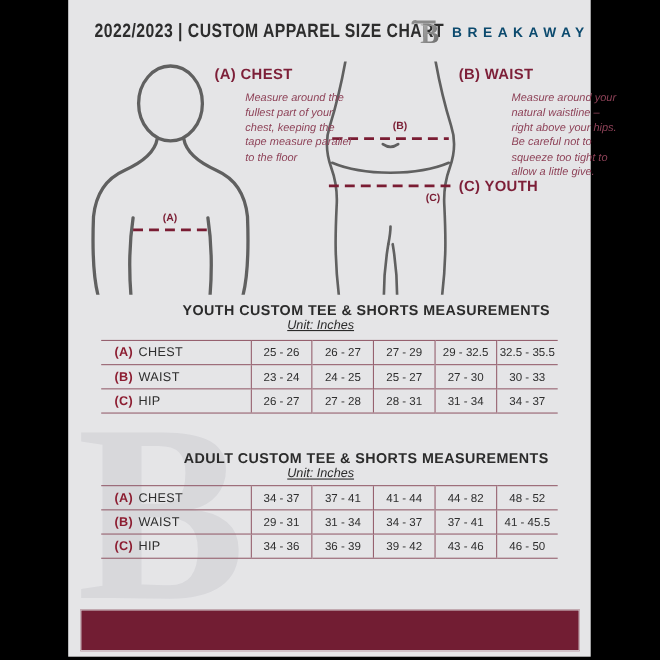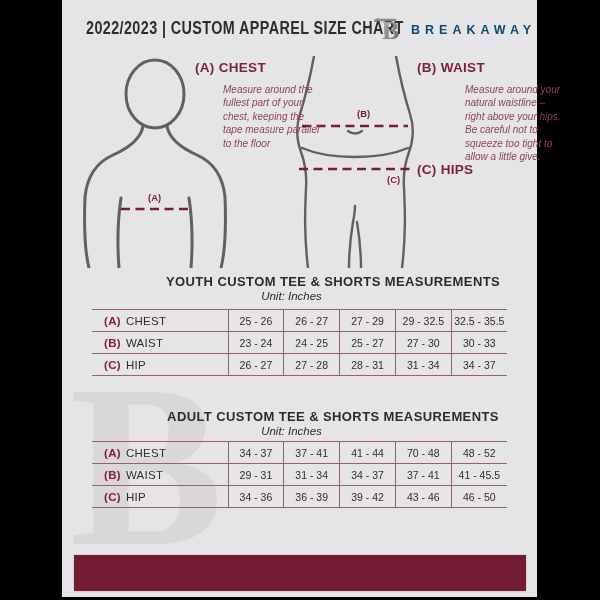--- a/index.html
+++ b/index.html
@@ -19,21 +19,21 @@
   .sec-b{font-size:10px;font-style:italic;color:#8e4258;line-height:13.4px;white-space:pre-line;}
   .sec-b.tight{line-height:12.2px;}
   .fig{stroke:#606060;fill:none;stroke-width:3;stroke-linecap:round;}
   .fig2{stroke:#606060;fill:none;stroke-width:2.4;stroke-linecap:round;}
   .dash{stroke:#7a1c33;stroke-width:2.6;stroke-dasharray:9 5.5;fill:none;}
   .mk{font-size:9.5px;font-weight:700;fill:#7a1c33;font-family:"Liberation Sans",sans-serif;}
 
   
   .tbl-title{left:0;width:542px;text-align:center;font-size:13px;font-weight:700;
              color:#2b2b2b;letter-spacing:.4px;}
-  .tbl-unit{left:0;width:459px;text-align:center;font-size:11.5px;font-style:italic;color:#2b2b2b;}
+  .tbl-unit{left:0;width:459px;text-align:center;font-size:11.5px;font-style:italic;color:#2b2b2b;text-decoration:underline;}
   table.size{position:absolute;left:30px;width:415px;border-collapse:collapse;table-layout:fixed;}
   table.size td,table.size th{height:21px;border-top:1px solid #96616f;font-size:10.5px;
     color:#2e2e2e;text-align:center;padding:0;font-weight:400;vertical-align:middle;}
   table.size tr:last-child td{border-bottom:1px solid #96616f;}
   table.size td:not(:first-child),table.size th:not(:first-child){border-left:1.5px solid #96616f;}
   table.size th{font-weight:700;font-size:11.5px;letter-spacing:.3px;}
   table.size .lblcol{text-align:left;padding-left:12px;font-size:11.5px;letter-spacing:.3px;}
   table.size th.lblcol{font-weight:400;}
   .ltr{color:#8c1d31;font-weight:700;margin-right:5px;}
   .rl{color:#2e2e2e;}
@@ -99,21 +99,21 @@
 to the floor</div>
 
     <div class="abs sec-h" style="left:355px;top:60px;">(B) WAIST</div>
     <div class="abs sec-b" style="left:355px;top:83px;width:118px;margin-left:48px;">Measure around your
 natural waistline –
 right above your hips.
 Be careful not to
 squeeze too tight to
 allow a little give.</div>
 
-    <div class="abs sec-h" style="left:355px;top:162px;">(C) HIPS</div>
+    <div class="abs sec-h" style="left:355px;top:162px;">(C) YOUTH</div>
 
     <div class="abs tbl-title" style="top:274px;">YOUTH CUSTOM TEE &amp; SHORTS MEASUREMENTS</div>
     <div class="abs tbl-unit" style="top:290px;">Unit: Inches</div>
 
     <table class="size" style="top:309px;">
       <colgroup>
           <col style="width:136px">
           <col>
           <col>
           <col>
@@ -159,21 +159,21 @@
           <col>
           <col>
           <col>
         </colgroup>
       <tbody>
       <tr>
         <td class="lblcol"><span class="ltr">(A)</span><span class="rl">CHEST</span></td>
         <td>34 - 37</td>
         <td>37 - 41</td>
         <td>41 - 44</td>
-        <td>70 - 48</td>
+        <td>44 - 82</td>
         <td>48 - 52</td>
       </tr>
       <tr>
         <td class="lblcol"><span class="ltr">(B)</span><span class="rl">WAIST</span></td>
         <td>29 - 31</td>
         <td>31 - 34</td>
         <td>34 - 37</td>
         <td>37 - 41</td>
         <td>41 - 45.5</td>
       </tr>

